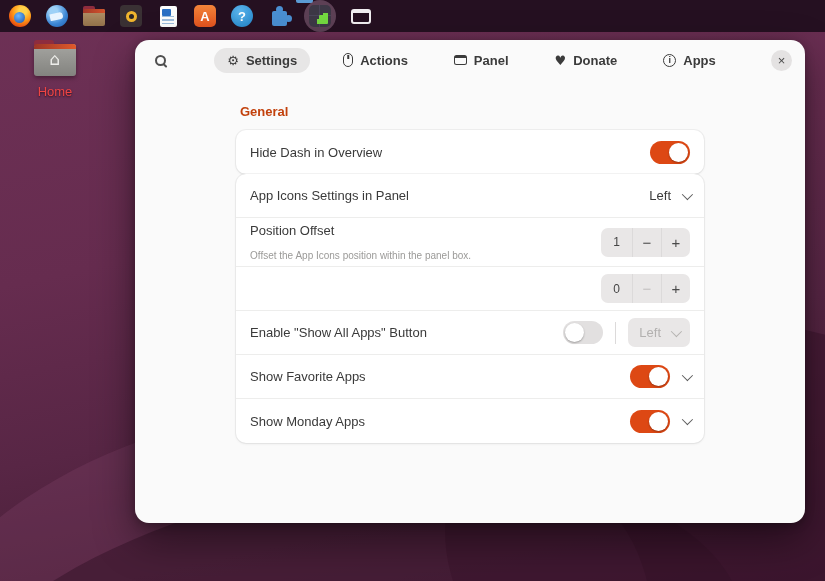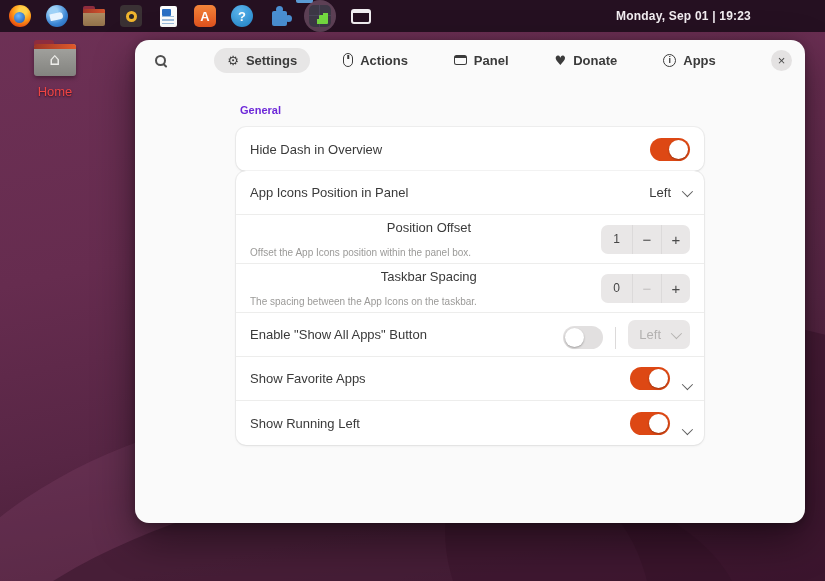--- a/index.html
+++ b/index.html
@@ -90,29 +90,29 @@
   .tab .sym { font-family:"DejaVu Sans", sans-serif; font-size:13px; line-height:1; color:#3b3b3b; }
   .i-panel { width:13px; height:10px; border:1.5px solid #3b3b3b; border-top:3px solid #3b3b3b; border-radius:2.5px; }
   .i-mouse { width:10px; height:14px; border:1.5px solid #3b3b3b; border-radius:5px; position:relative; }
   .i-mouse::after { content:""; position:absolute; left:50%; top:1px; width:1.5px; height:3.5px; background:#3b3b3b; transform:translateX(-50%); }
   .i-info { width:13px; height:13px; border:1.5px solid #3b3b3b; border-radius:50%;
     display:flex; align-items:center; justify-content:center; font-size:9px; font-weight:bold; font-style:normal; color:#3b3b3b; }
   .close-btn { width:21px; height:21px; border-radius:50%; background:#e4e2e2; color:#4a4a4a;
     display:flex; align-items:center; justify-content:center; font-size:13px; line-height:1; }
 
   .content { width:468px; margin:0 auto; }
-  .section-title { font-size:11px; font-weight:bold; color:#6d28d9; margin:24px 0 11px 4px; }
+  .section-title { font-size:13px; font-weight:bold; color:#c2410c; margin:24px 0 11px 4px; }
   .card { background:#fff; border-radius:10px;
     box-shadow:0 0 0 1px rgba(0,0,0,.045), 0 1px 3px rgba(0,0,0,.07); overflow:hidden; }
   .row { display:flex; align-items:center; padding:5px 14px; min-height:44px; border-bottom:1px solid #ededec; }
   .row:last-child { border-bottom:none; }
   .row-text { display:flex; flex-direction:column; justify-content:center; }
-  .row-title { font-size:13px; color:#3a3a3a;text-align:right; }
+  .row-title { font-size:13px; color:#3a3a3a; }
   .row-sub { font-size:10px; color:#9b9a98; margin-top:12px; }
-  .row-ctrl { margin-left:auto; display:flex; align-items:flex-end; gap:10px; }
+  .row-ctrl { margin-left:auto; display:flex; align-items:center; gap:10px; }
 
   .switch { width:40px; height:23px; border-radius:12px; background:#e2e0e0; position:relative; flex:none; }
   .switch .knob { position:absolute; top:2px; left:2px; width:19px; height:19px; border-radius:50%;
     background:#fff; box-shadow:0 1px 2px rgba(0,0,0,.3); }
   .switch.on { background:#dd4814; }
   .switch.on .knob { left:auto; right:2px; }
 
   .chev { width:8px; height:8px; border-right:1.7px solid #5c5c5c; border-bottom:1.7px solid #5c5c5c;
     transform:rotate(45deg) translateY(-2px); margin-left:2px; flex:none; }
   .chev.dim { border-color:#b5b3b1; }
@@ -164,21 +164,20 @@
     <div class="tb-app">
         <span class="ico-puzzle"></span>
       </div>
     <div class="tb-app active">
         <span class="ico-extmgr"></span>
       </div>
     <div class="tb-app">
         <span class="ico-window"></span>
       </div>
   </div>
-  <div class="tb-clock">Monday, Sep 01 | 19:23</div>
 </div>
 
 <div class="desk-home">
   <div class="home-folder">
     <span class="home-glyph">⌂</span>
   </div>
   <div class="home-label">Home</div>
 </div>
 
 <div class="dialog">
@@ -227,21 +226,21 @@
               <span class="knob"></span>
             </div>
         </div>
       </div>
     </div>
 
     <div class="card">
 
       <div class="row">
         <div class="row-text">
-          <span class="row-title">App Icons Position in Panel</span>
+          <span class="row-title">App Icons Settings in Panel</span>
         </div>
         <div class="row-ctrl">
           <div class="dd-plain">
             <span>Left</span>
             <span class="chev"></span>
           </div>
         </div>
       </div>
 
       <div class="row">
@@ -252,24 +251,20 @@
         <div class="row-ctrl">
           <div class="spin">
             <span class="val">1</span>
             <button>−</button>
             <button>+</button>
           </div>
         </div>
       </div>
 
       <div class="row">
-        <div class="row-text">
-          <span class="row-title">Taskbar Spacing</span>
-          <span class="row-sub">The spacing between the App Icons on the taskbar.</span>
-        </div>
         <div class="row-ctrl">
           <div class="spin">
             <span class="val">0</span>
             <button class="disabled">−</button>
             <button>+</button>
           </div>
         </div>
       </div>
 
       <div class="row">
@@ -295,21 +290,21 @@
         <div class="row-ctrl">
           <div class="switch on">
               <span class="knob"></span>
             </div>
           <span class="chev"></span>
         </div>
       </div>
 
       <div class="row">
         <div class="row-text">
-          <span class="row-title">Show Running Left</span>
+          <span class="row-title">Show Monday Apps</span>
         </div>
         <div class="row-ctrl">
           <div class="switch on">
               <span class="knob"></span>
             </div>
           <span class="chev"></span>
         </div>
       </div>
 
     </div>

